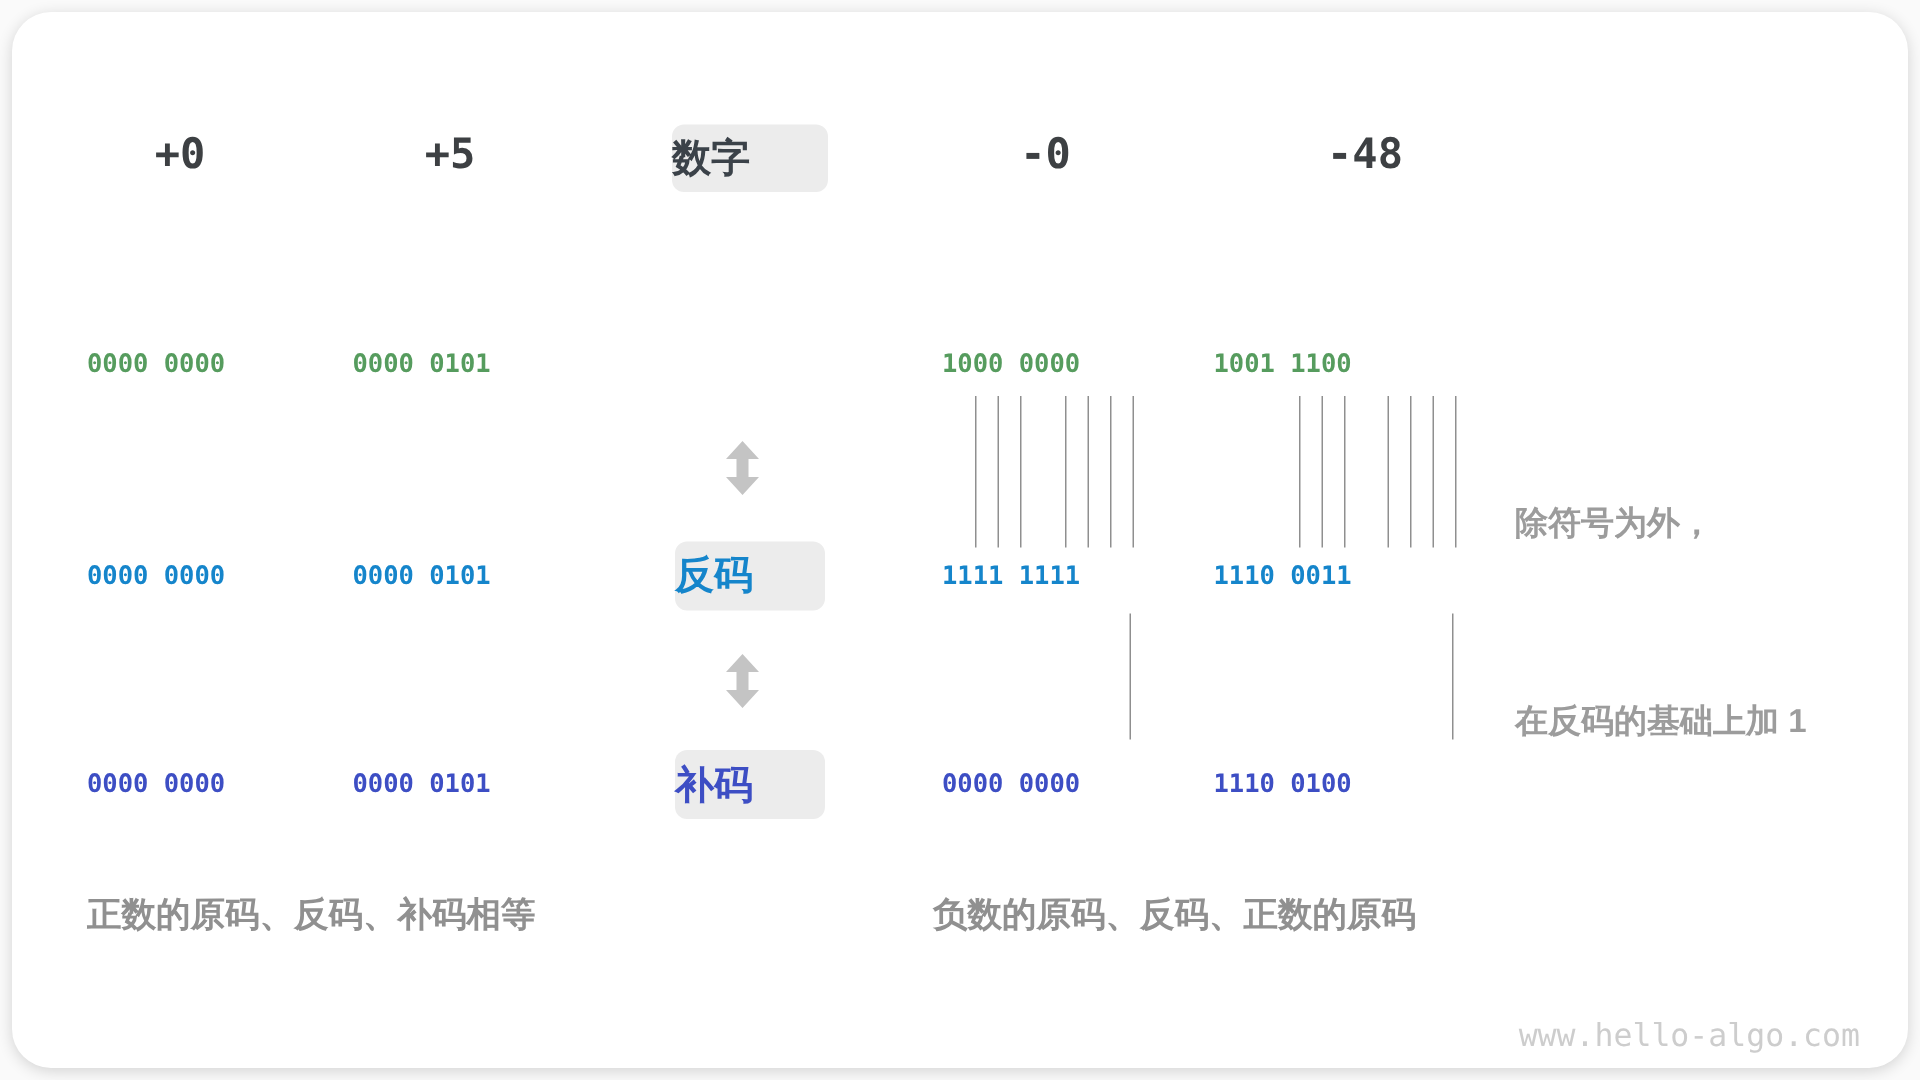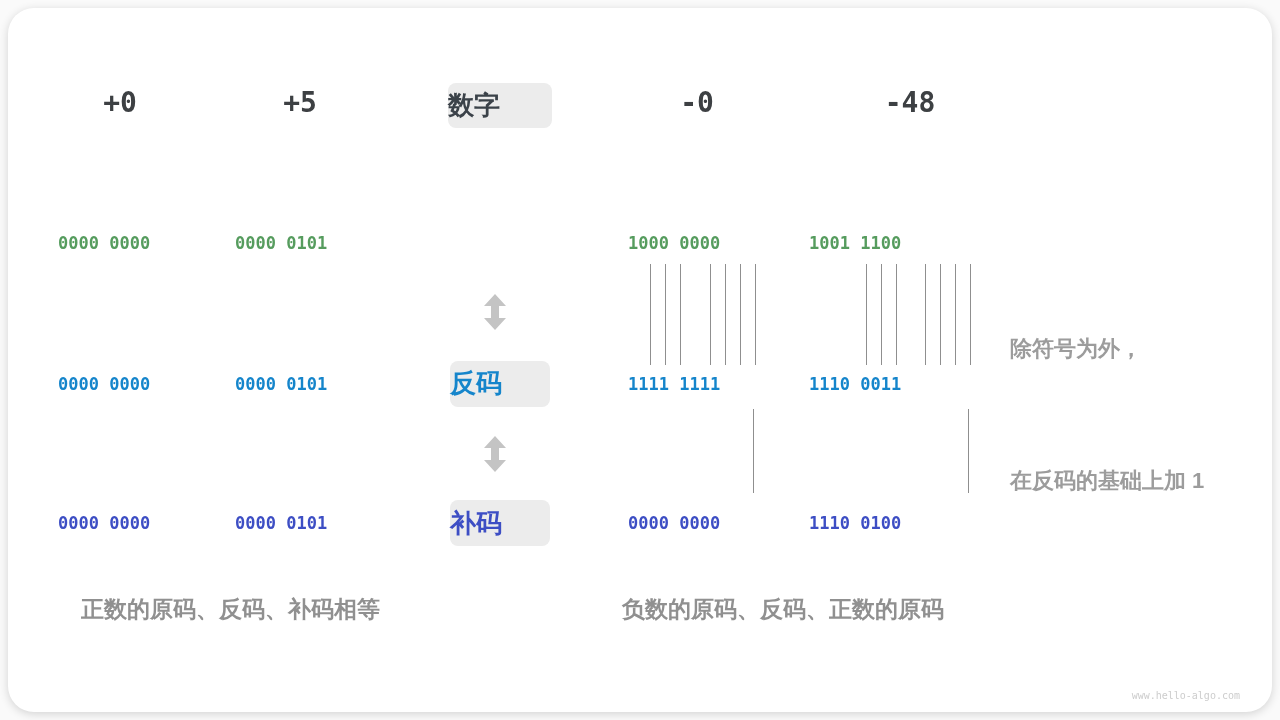--- a/index.html
+++ b/index.html
@@ -47,25 +47,25 @@
   .annotation{
     position:absolute;left:1010px;
     font-size:22px;font-weight:bold;line-height:29px;
     color:var(--annotation-gray,#9c9c9c);white-space:pre;
   }
   .an1{top:276px;text-align:right;} .an2{top:430px;margin-top:36px;}
   .caption{
     position:absolute;top:594px;font-size:23px;font-weight:bold;
     color:#909090;white-space:nowrap;
   }
-  .cap-pos{left:58px;margin-left:23px;} .cap-neg{left:622px;}
+  .cap-pos{left:58px;} .cap-neg{left:622px;}
   .watermark{
     position:absolute;right:40px;top:678px;
     font-family:"DejaVu Sans Mono","Liberation Mono",monospace;
-    font-size:10px;color:var(--watermark-gray,#cdcdcd);margin-top:12px;
+    font-size:21px;color:var(--watermark-gray,#cdcdcd);
   }
 </style>
 </head>
 <body>
 
 <div id="canvas">
   <div id="card"></div>
 
   <div class="num-header" style="left:120px">+0</div>
   <div class="num-header" style="left:300px">+5</div>

